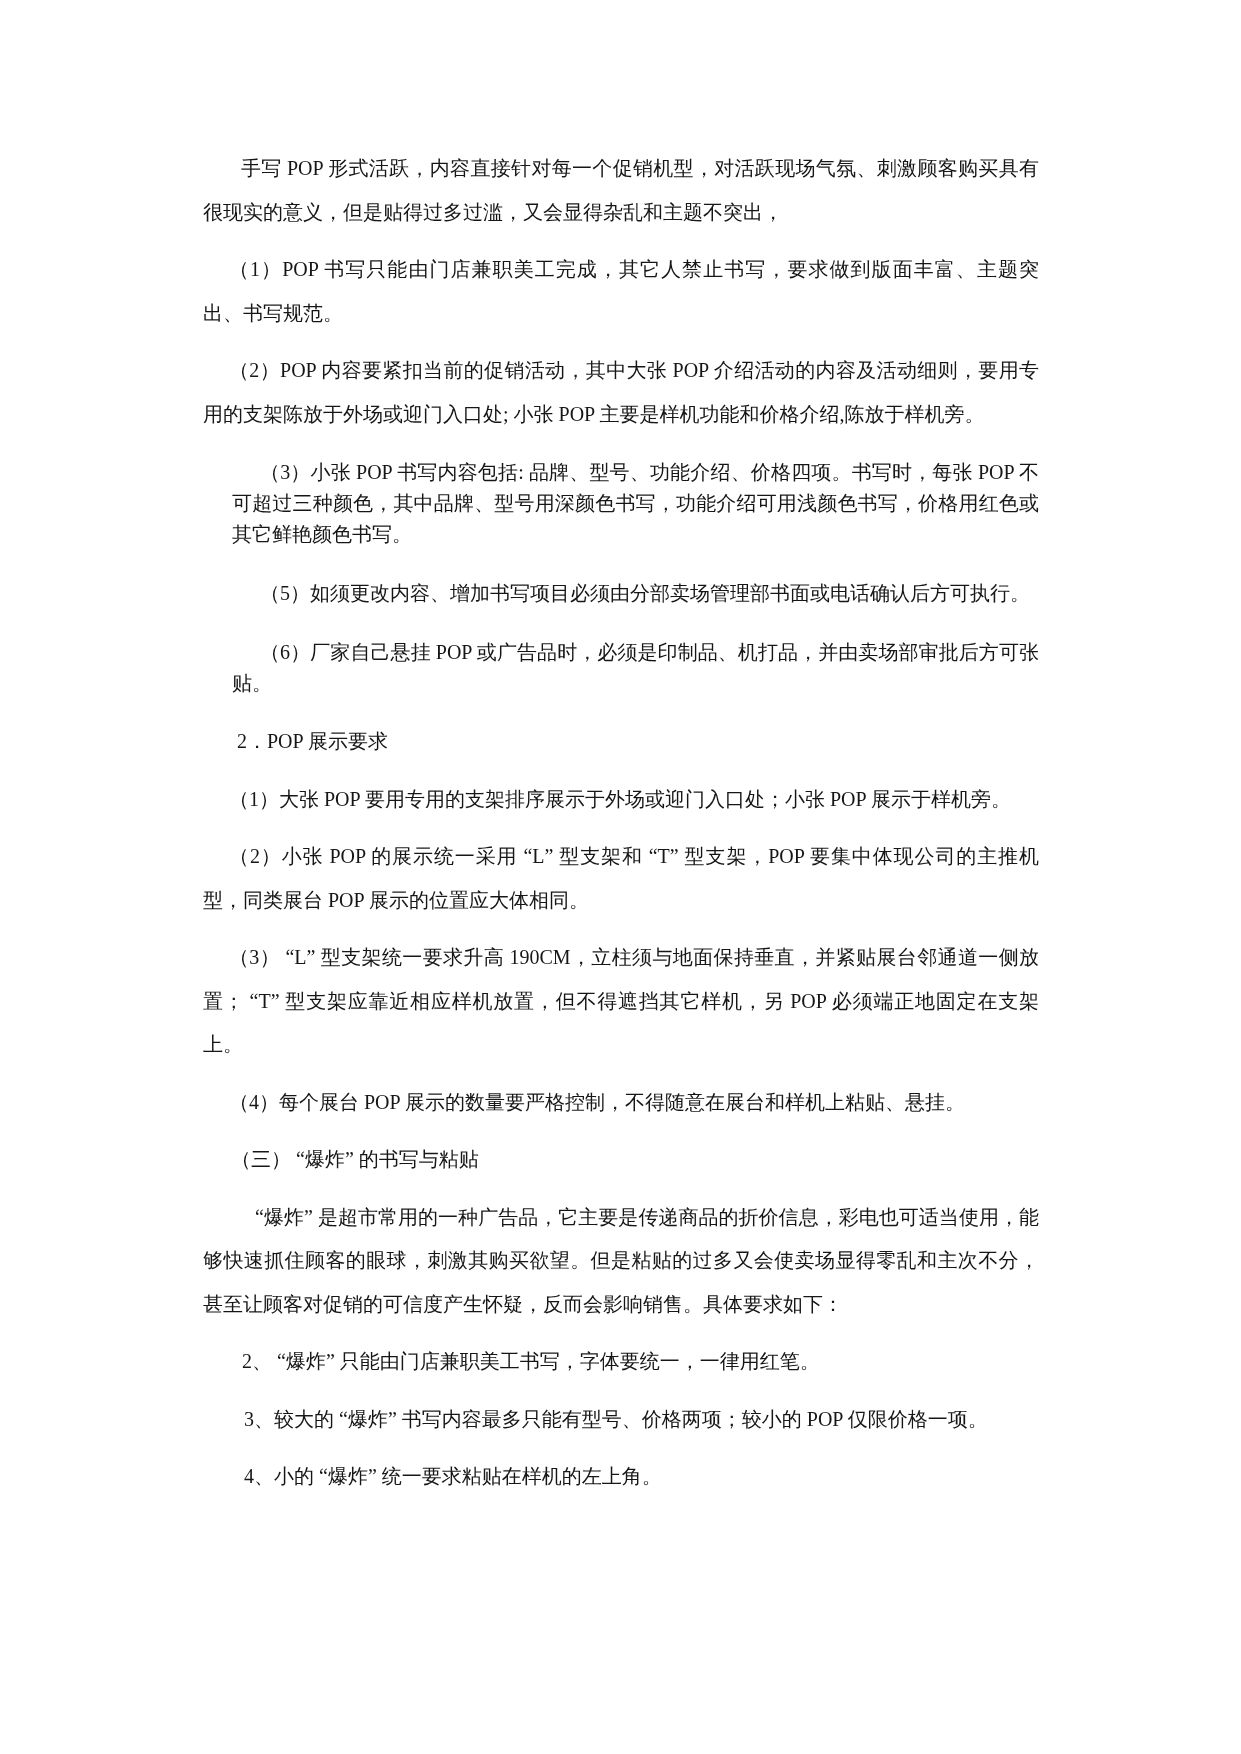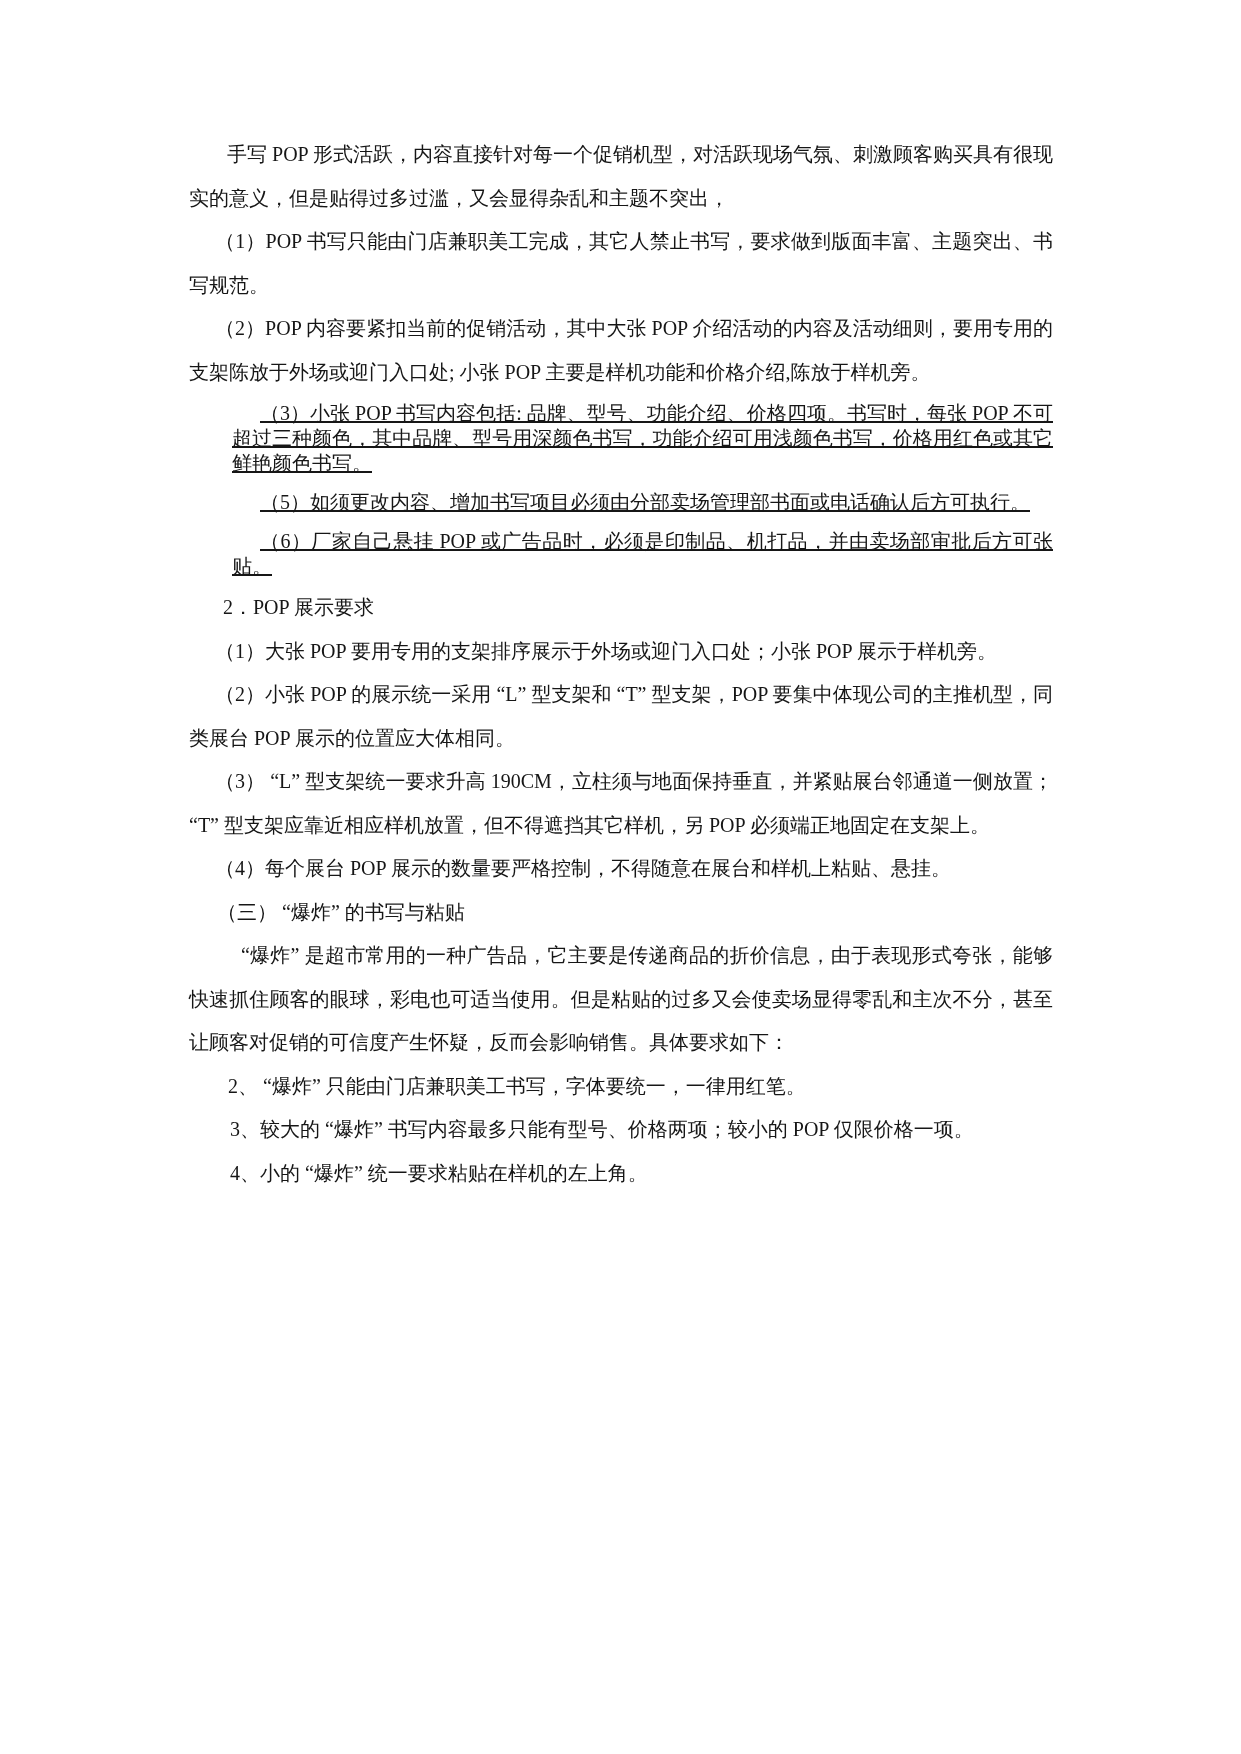--- a/index.html
+++ b/index.html
@@ -16,32 +16,31 @@
     color: #161616;
     overflow: hidden;
   }
   .content {
     position: absolute;
     left: 189px;
     top: 133px;
     width: 864px;
   }
   .content p {
-    margin: 0;
+    margin: 14px;
     font-size: 20px;
     line-height: 43.5px;
     text-align: justify;
     word-break: break-all;
     white-space: pre-wrap;
   }
   
   p.tight {
-    line-height: 25px;
+    line-height: 31px;
     padding: 7px 0;
-    text-decoration: underline;
   }
   p.hang {
     margin-left: 43px;
     text-indent: 28px;
   }
   
   .i26 { text-indent: 26px; }
   .i28 { text-indent: 28px; }
   .i34 { text-indent: 34px; }
   .i38 { text-indent: 38px; }
@@ -60,18 +59,18 @@
     <p class="i26">（2）POP 内容要紧扣当前的促销活动，其中大张 POP 介绍活动的内容及活动细则，要用专用的支架陈放于外场或迎门入口处; 小张 POP 主要是样机功能和价格介绍,陈放于样机旁。</p>
     <p class="tight hang">（3）小张 POP 书写内容包括: 品牌、型号、功能介绍、价格四项。书写时，每张 POP 不可超过三种颜色，其中品牌、型号用深颜色书写，功能介绍可用浅颜色书写，价格用红色或其它鲜艳颜色书写。</p>
     <p class="tight hang">（5）如须更改内容、增加书写项目必须由分部卖场管理部书面或电话确认后方可执行。</p>
     <p class="tight hang">（6）厂家自己悬挂 POP 或广告品时，必须是印制品、机打品，并由卖场部审批后方可张贴。</p>
     <p class="i34">2．POP 展示要求</p>
     <p class="i26">（1）大张 POP 要用专用的支架排序展示于外场或迎门入口处；小张 POP 展示于样机旁。</p>
     <p class="i26">（2）小张 POP 的展示统一采用 “L” 型支架和 “T” 型支架，POP 要集中体现公司的主推机型，同类展台 POP 展示的位置应大体相同。</p>
     <p class="i26">（3） “L” 型支架统一要求升高 190CM，立柱须与地面保持垂直，并紧贴展台邻通道一侧放置； “T” 型支架应靠近相应样机放置，但不得遮挡其它样机，另 POP 必须端正地固定在支架上。</p>
     <p class="i26">（4）每个展台 POP 展示的数量要严格控制，不得随意在展台和样机上粘贴、悬挂。</p>
     <p class="i28">（三） “爆炸” 的书写与粘贴</p>
-    <p class="i52">“爆炸” 是超市常用的一种广告品，它主要是传递商品的折价信息，由于表现形式夸张，能够快速抓住顾客的眼球，彩电也可适当使用。但是粘贴的过多又会使卖场显得零乱和主次不分，甚至让顾客对促销的可信度产生怀疑，反而会影响销售。具体要求如下：</p>
+    <p class="i52">“爆炸” 是超市常用的一种广告品，它主要是传递商品的折价信息，彩电也可适当使用，能够快速抓住顾客的眼球，刺激其购买欲望。但是粘贴的过多又会使卖场显得零乱和主次不分，甚至让顾客对促销的可信度产生怀疑，反而会影响销售。具体要求如下：</p>
     <p class="i39">2、 “爆炸” 只能由门店兼职美工书写，字体要统一，一律用红笔。</p>
     <p class="i41">3、较大的 “爆炸” 书写内容最多只能有型号、价格两项；较小的 POP 仅限价格一项。</p>
     <p class="i41">4、小的 “爆炸” 统一要求粘贴在样机的左上角。</p>
   </div>
 </div>
 
 </body></html>

